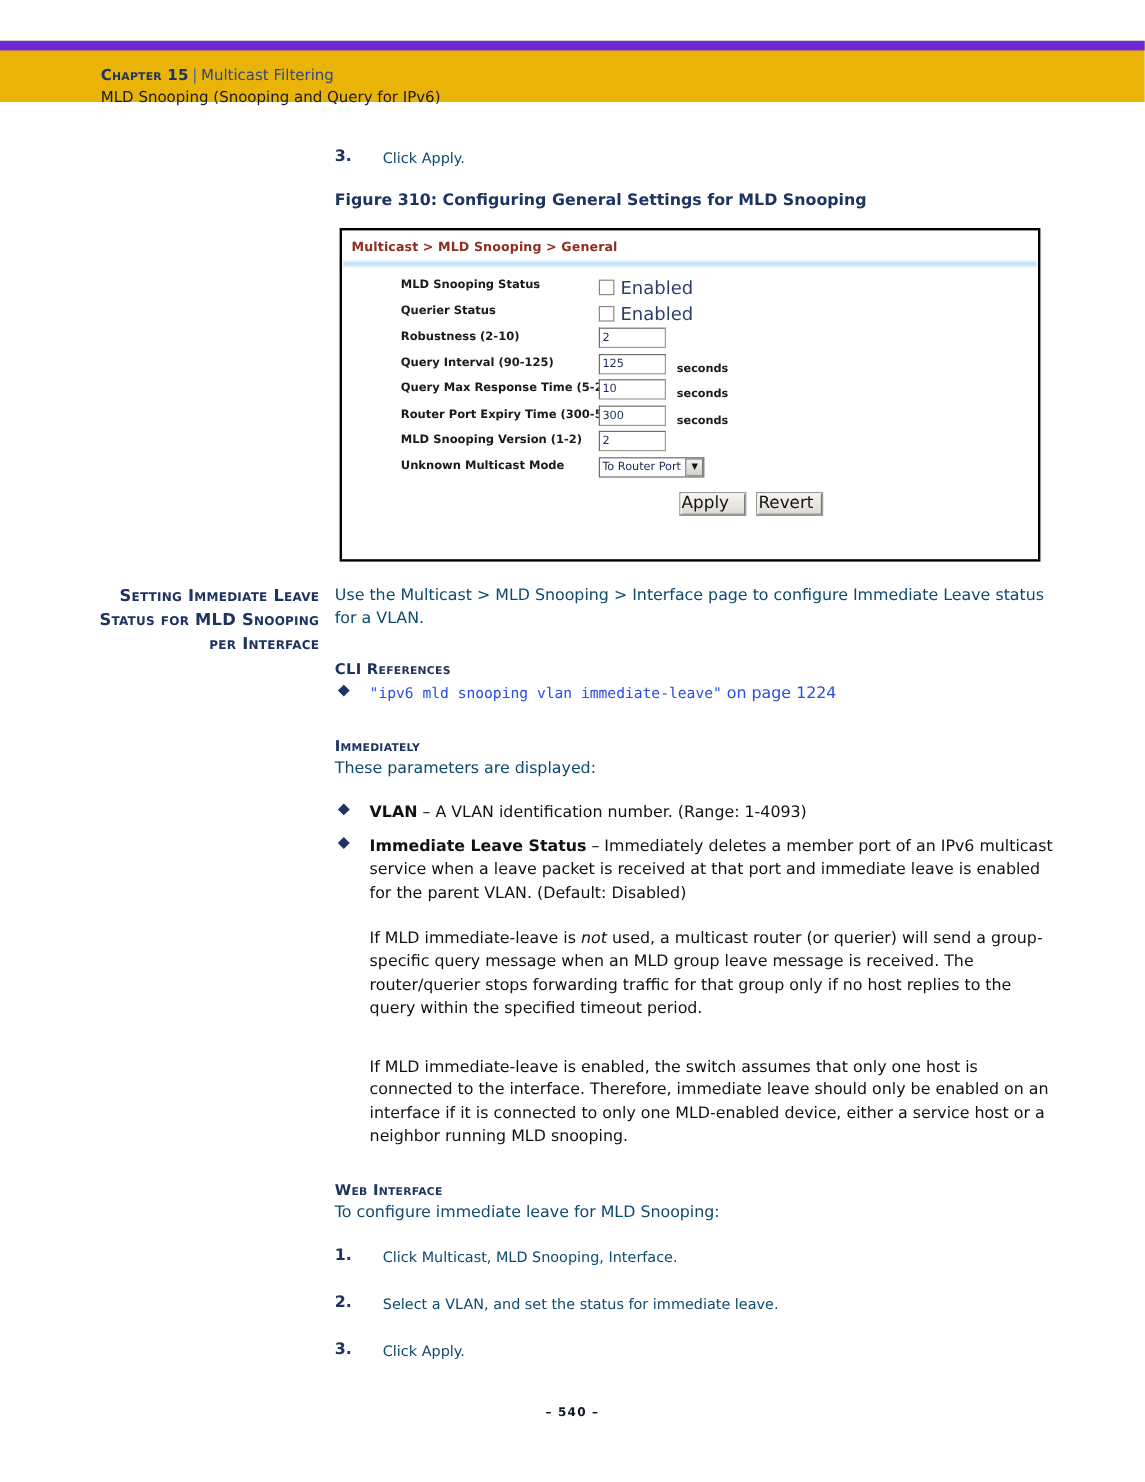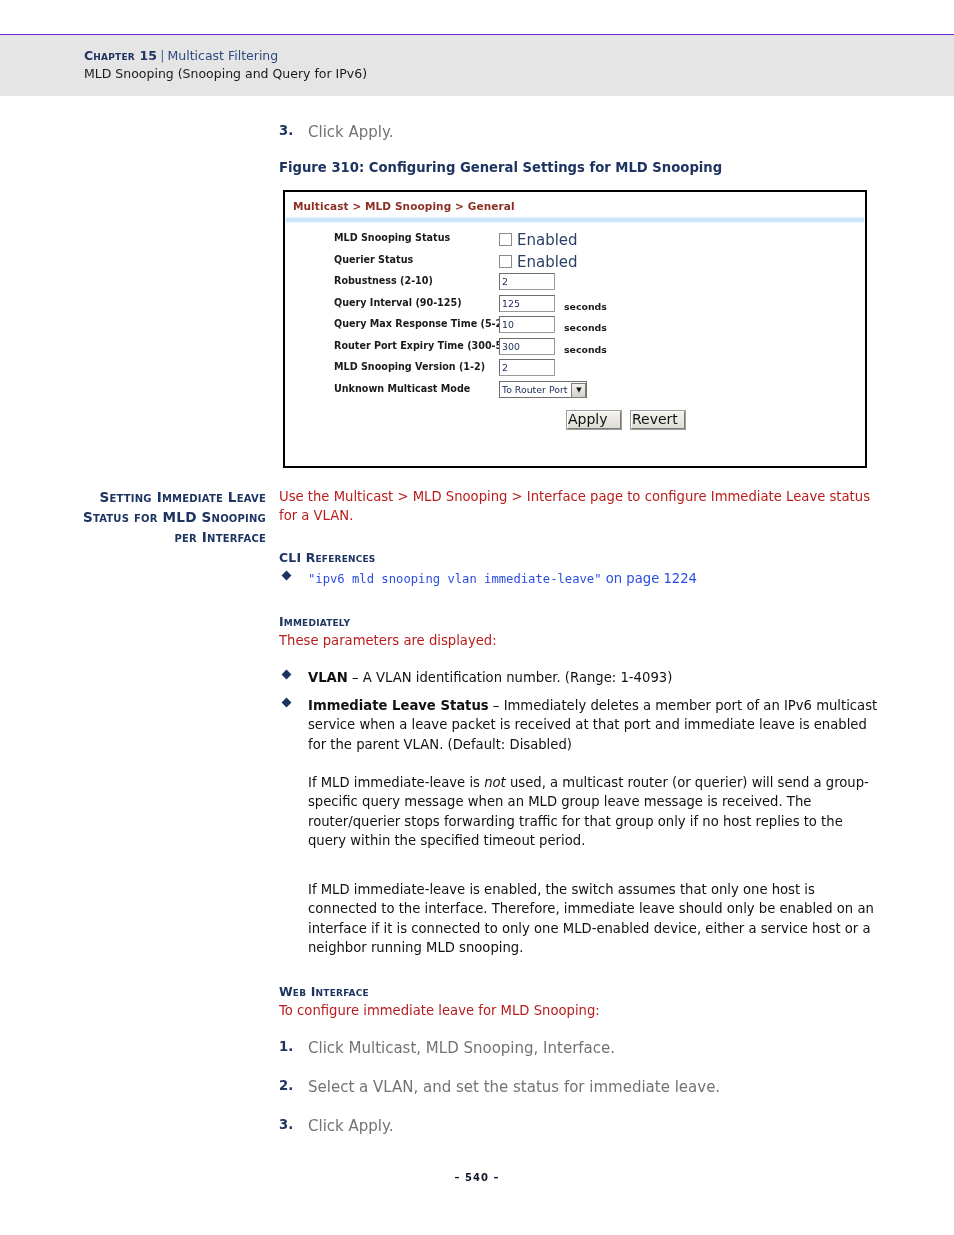--- a/index.html
+++ b/index.html
@@ -15,23 +15,23 @@
     position: relative;
     overflow: hidden;
   }
 
   
   .page-header {
     position: absolute;
     left: 0;
     top: 34px;
     width: 954px;
-    height: 62px;
-    background: #e5e5e5;
-    border-top: 1px solid #6d28d9;
+    height: 51px;
+    background: #eab308;
+    border-top: 8px solid #6d28d9;
     box-sizing: border-box;
   }
   .page-header .hdr-line1 {
     position: absolute;
     left: 84px;
     top: 10px;
     white-space: nowrap;
   }
   .page-header .hdr-line2 {
     position: absolute;
@@ -60,44 +60,44 @@
 
   
   .body-col {
     position: absolute;
     left: 279px;
     width: 600px;
   }
   .txt {
     font-size: 13.2px;
     line-height: 19.4px;
-    color: #b91c1c;
+    color: #0c4a6e;
   }
 
   
   .step {
     position: absolute;
     left: 279px;
     width: 600px;
   }
   .step .num {
     position: absolute;
     left: 0;
     top: 0;
     width: 22px;
     font-size: 13.2px;
     font-weight: bold;
     color: #1d3461;
   }
   .step .stxt {
     display: block;
-    margin-left: 29px;
-    font-size: 15px;
+    margin-left: 40px;
+    font-size: 12px;
     line-height: 19.4px;
-    color: #737373;
+    color: #0c4a6e;
   }
 
   
   .fig-caption {
     position: absolute;
     left: 279px;
     top: 160px;
     font-size: 13.2px;
     font-weight: bold;
     color: #1d3461;

